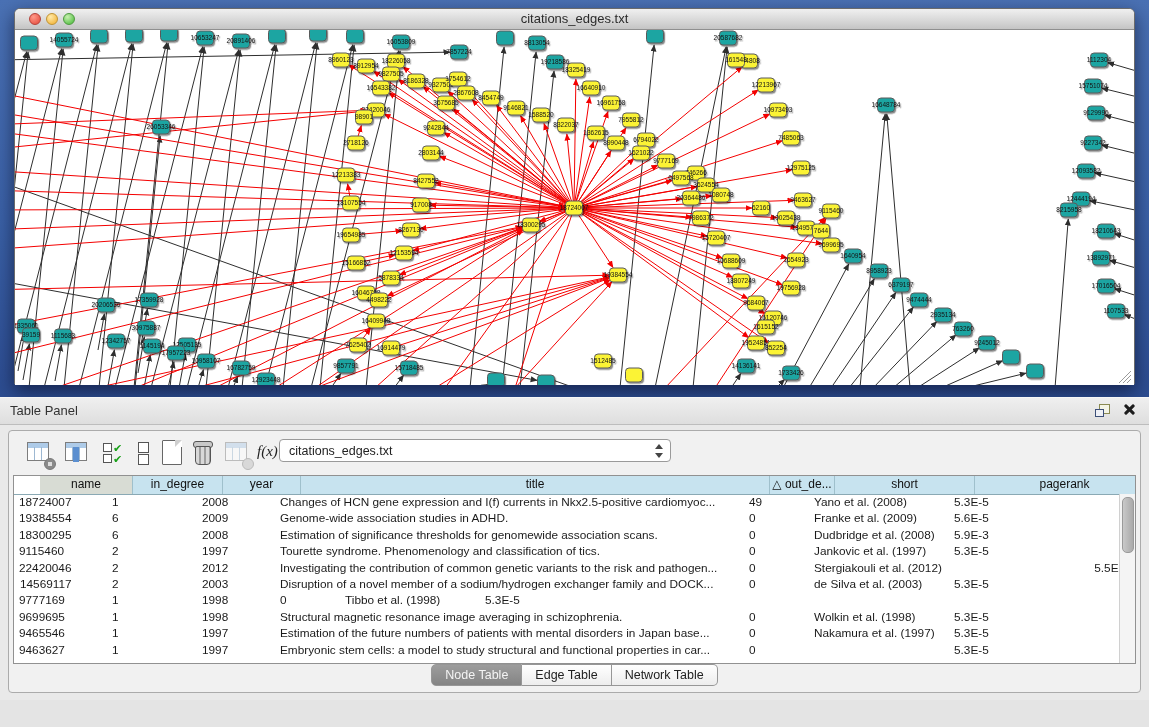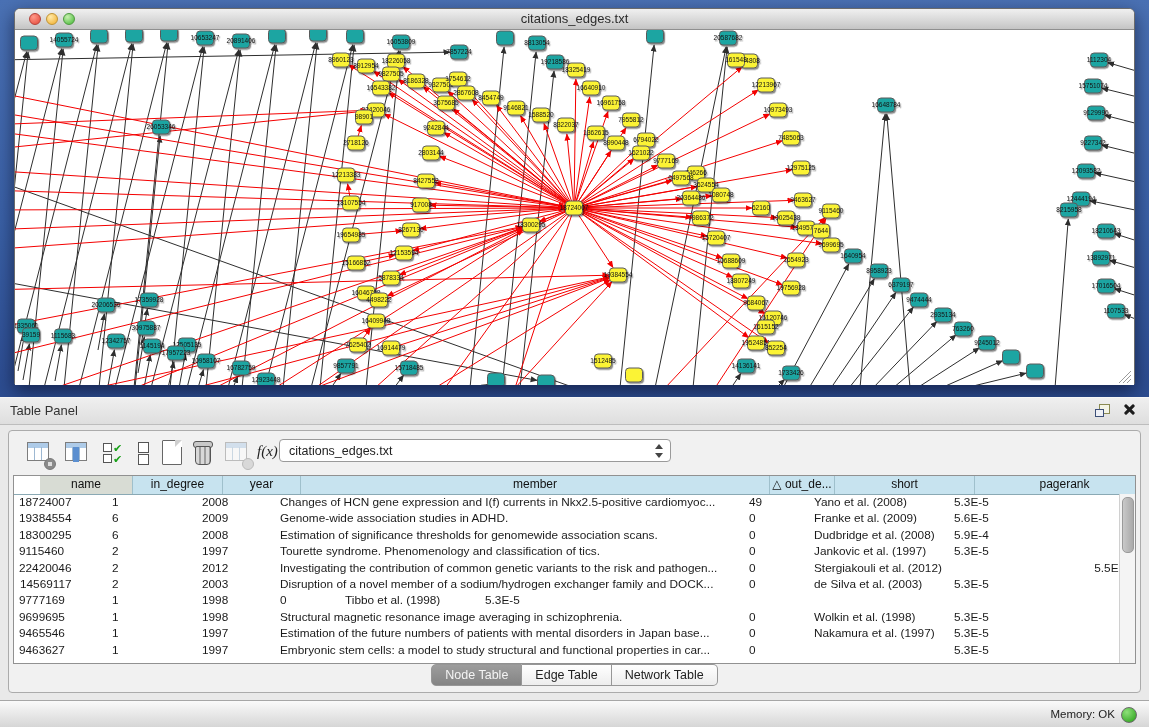--- a/index.html
+++ b/index.html
@@ -872,21 +872,21 @@
               <span class="up"></span>
               <span class="dn"></span>
             </span>
         </div>
       </div>
       <div id="tp-table">
         <div id="thead">
             <div class="th first" style="width: 93px;">name</div>
             <div class="th" style="width: 90px;">in_degree</div>
             <div class="th" style="width: 78px;">year</div>
-            <div class="th" style="width: 469px;">member</div>
+            <div class="th" style="width: 469px;">title</div>
             <div class="th" style="width: 65px;">△ out_de...</div>
             <div class="th" style="width: 140px;">short</div>
             <div class="th" style="width: 180px;">pagerank</div>
           </div>
         <div id="tbody">
             <div class="tr">
               <div class="td" style="width: 93px;">18724007</div>
               <div class="td" style="width: 90px;">1</div>
               <div class="td" style="width: 78px;">2008</div>
               <div class="td" style="width: 469px;">Changes of HCN gene expression and I(f) currents in Nkx2.5-positive cardiomyoc...</div>
@@ -903,21 +903,21 @@
               <div class="td" style="width: 140px;">Franke et al. (2009)</div>
               <div class="td" style="width: 180px;">5.6E-5</div>
             </div>
             <div class="tr">
               <div class="td" style="width: 93px;">18300295</div>
               <div class="td" style="width: 90px;">6</div>
               <div class="td" style="width: 78px;">2008</div>
               <div class="td" style="width: 469px;">Estimation of significance thresholds for genomewide association scans.</div>
               <div class="td" style="width: 65px;">0</div>
               <div class="td" style="width: 140px;">Dudbridge et al. (2008)</div>
-              <div class="td" style="width: 180px;">5.9E-4</div>
+              <div class="td" style="width: 180px;">5.9E-3</div>
             </div>
             <div class="tr">
               <div class="td" style="width: 93px;">9115460</div>
               <div class="td" style="width: 90px;">2</div>
               <div class="td" style="width: 78px;">1997</div>
               <div class="td" style="width: 469px;">Tourette syndrome. Phenomenology and classification of tics.</div>
               <div class="td" style="width: 65px;">0</div>
               <div class="td" style="width: 140px;">Jankovic et al. (1997)</div>
               <div class="td" style="width: 180px;">5.3E-5</div>
             </div>
@@ -976,17 +976,13 @@
             </div>
           </div>
         <div id="vscroll">
           <div id="vthumb"></div>
         </div>
       </div>
       <div id="tp-tabs"><span class="seg active">Node Table</span><span class="seg">Edge Table</span><span class="seg">Network Table</span></div>
     </div>
   </div>
 
-  <div id="status-bar">
-    <span id="memory-label">Memory: OK</span>
-    <span id="memory-dot"></span>
-  </div>
 </div>
 
 </body></html>

